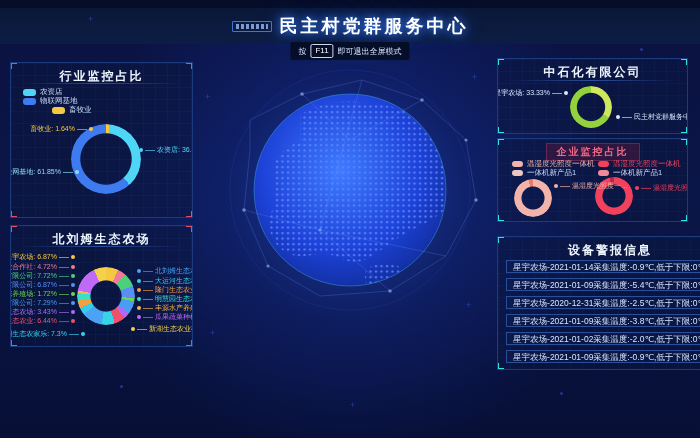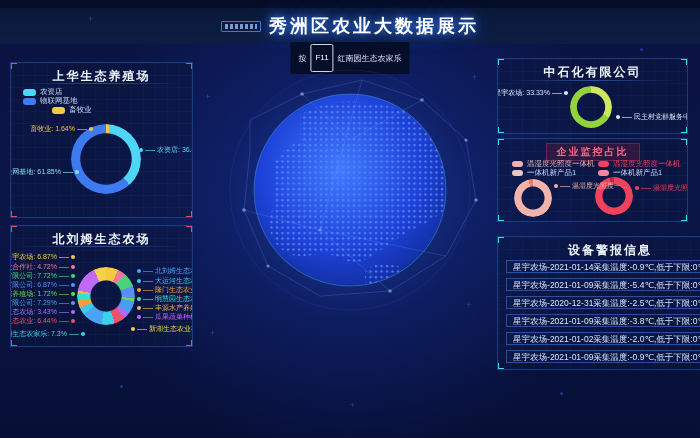--- a/index.html
+++ b/index.html
@@ -16,21 +16,21 @@
     background:linear-gradient(180deg,#0a1838,#0c1d44);
     display:flex;align-items:center;justify-content:center;gap:8px;}
   .brand{width:40px;height:11px;border:1px solid #4a7fe0;border-radius:1px;position:relative;opacity:.9;}
   .brand i{position:absolute;inset:2px 3px;
     background:repeating-linear-gradient(90deg,#9fc0ff 0 3px,transparent 3px 5px);opacity:.85;}
   h1{margin:0;font-size:18px;font-weight:bold;color:#ffffff;letter-spacing:3px;
     text-shadow:0 0 8px #3b82f6,0 0 18px #2a5ae0;}
   .hint{position:absolute;left:50%;top:42px;transform:translateX(-50%);
     background:rgba(4,10,26,.78);border-radius:2px;padding:2px 8px;
     font-size:8px;color:#d5e2ff;display:flex;align-items:center;gap:4px;white-space:nowrap;}
-  .key{border:1px solid #cfd8e8;border-radius:2px;padding:8px 4px;font-size:8px;color:#fff;line-height:10px;}
+  .key{border:1px solid #cfd8e8;border-radius:2px;padding:1px 4px;font-size:8px;color:#fff;line-height:10px;}
   
   .globe-svg{position:absolute;left:0;top:0;z-index:1;}
   
   .panel{position:absolute;z-index:2;background:rgba(9,22,62,.5);
     border:1px solid #1c3a7e;
     background-image:linear-gradient(rgba(70,110,210,.06) 1px,transparent 1px),
       linear-gradient(90deg,rgba(70,110,210,.06) 1px,transparent 1px);
     background-size:12px 12px;overflow:hidden;}
   .c{position:absolute;width:7px;height:7px;border:0 solid #2fe0e8;}
   .panel.leftside .c{border-color:#e84a6a;}
@@ -123,34 +123,34 @@
   <span class="plus" style="left:466px;top:300px;">+</span>
   <span class="plus" style="left:350px;top:400px;">+</span>
   <span class="spark" style="left:120px;top:385px;"></span>
   <span class="spark" style="left:640px;top:48px;"></span>
   <span class="spark" style="left:560px;top:392px;"></span>
 
   <header>
     <span class="brand">
         <i></i>
       </span>
-    <h1>秀洲区农业大数据展示</h1>
+    <h1>民主村党群服务中心</h1>
   </header>
   <div class="hint">
     <span>按</span>
     <span class="key">F11</span>
-    <span>红南园生态农家乐</span>
+    <span>即可退出全屏模式</span>
   </div>
 
   <section class="panel leftside" style="left:10px;top:62px;width:183px;height:156px;">
     <i class="c tl"></i>
       <i class="c tr"></i>
       <i class="c bl"></i>
       <i class="c br"></i>
-    <div class="ptitle">上华生态养殖场</div>
+    <div class="ptitle">行业监控占比</div>
     <div class="pdivider" style="top:20px;"></div>
     <div class="lg" style="left:12px;top:24px;">
       <i class="sw" style="background: rgb(79, 214, 247);"></i>
       <span>农资店</span>
     </div>
     <div class="lg" style="left:12px;top:33px;text-align:center;">
       <i class="sw" style="background: rgb(63, 123, 240);"></i>
       <span>物联网基地</span>
     </div>
     <div class="lg" style="left:12px;top:42px;padding-left:29px;">

